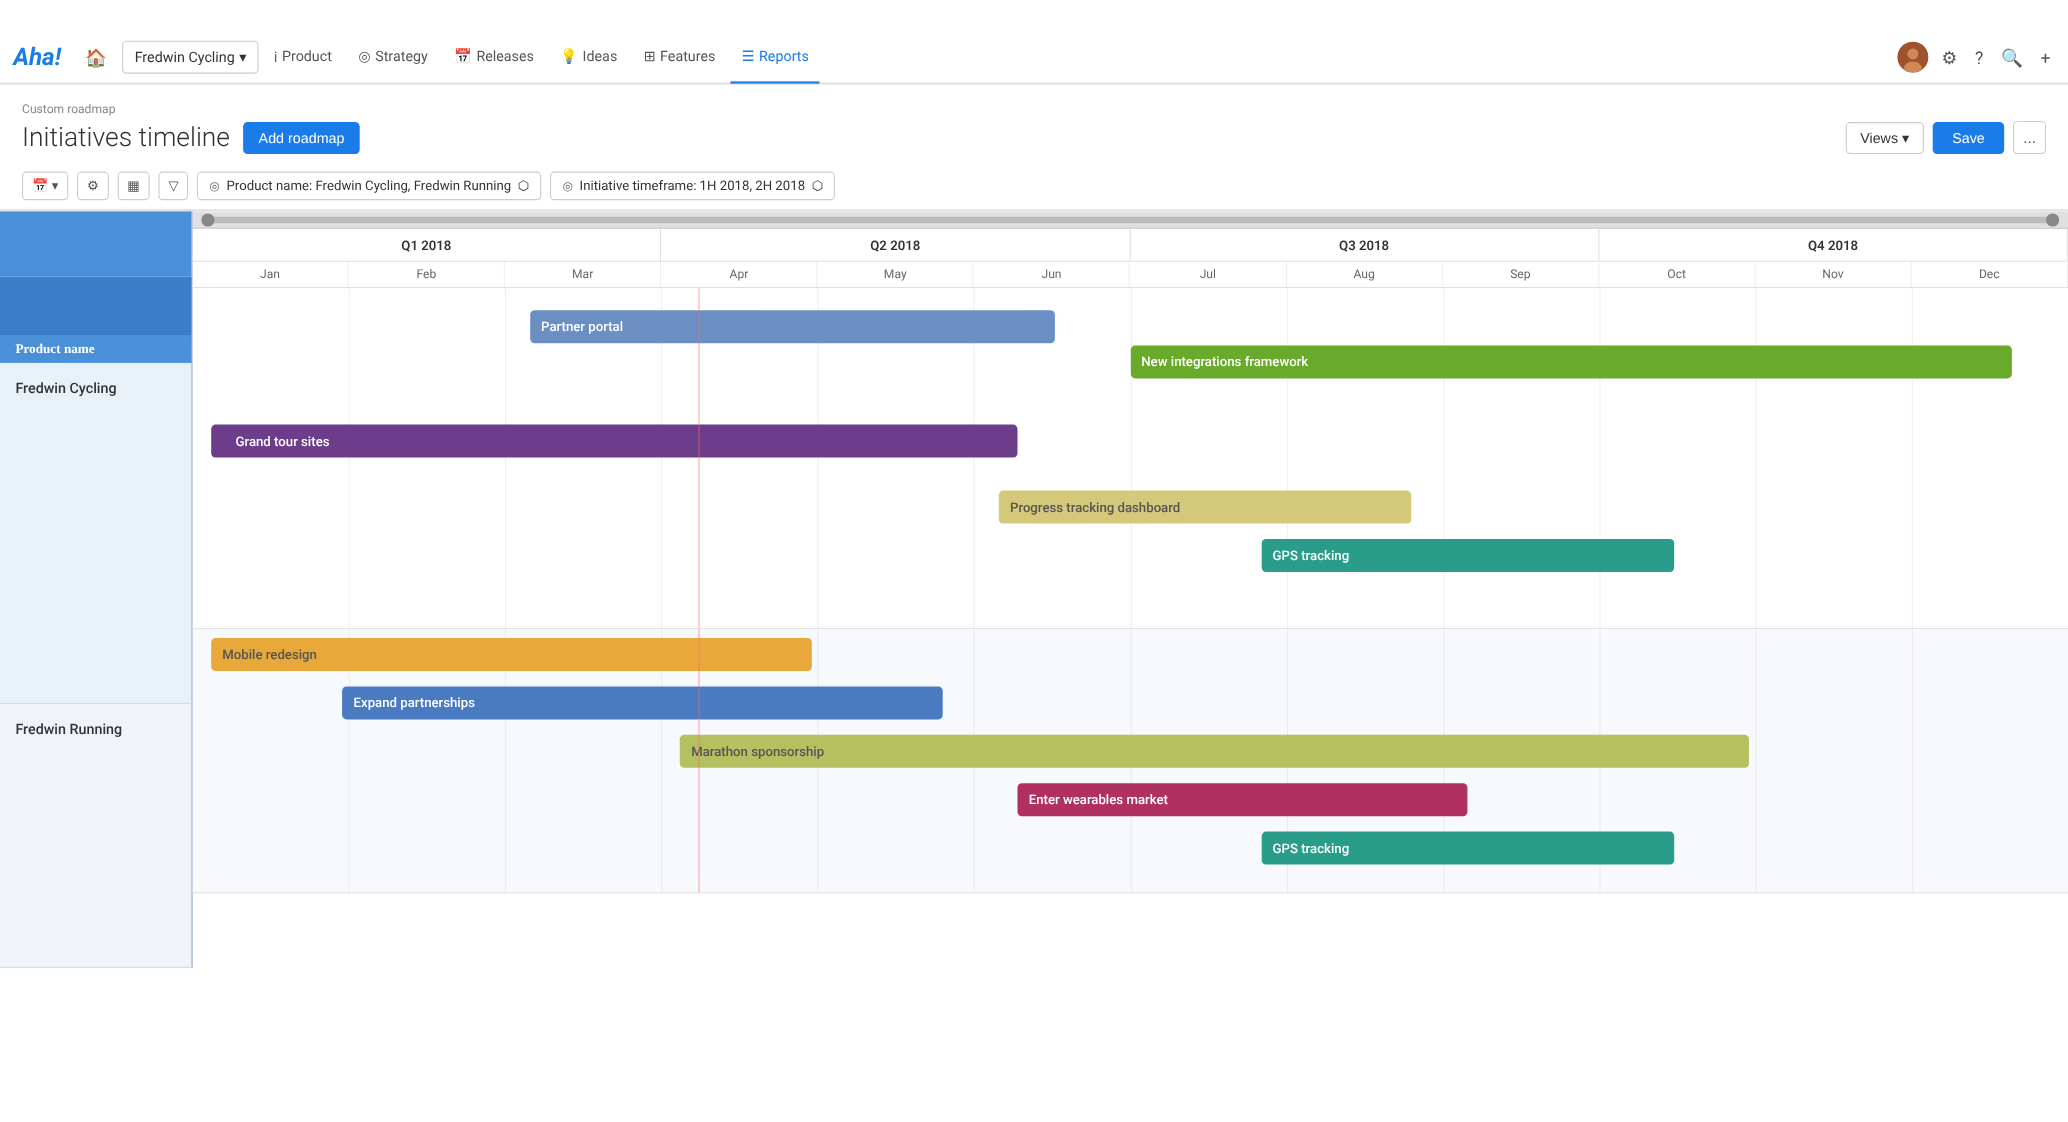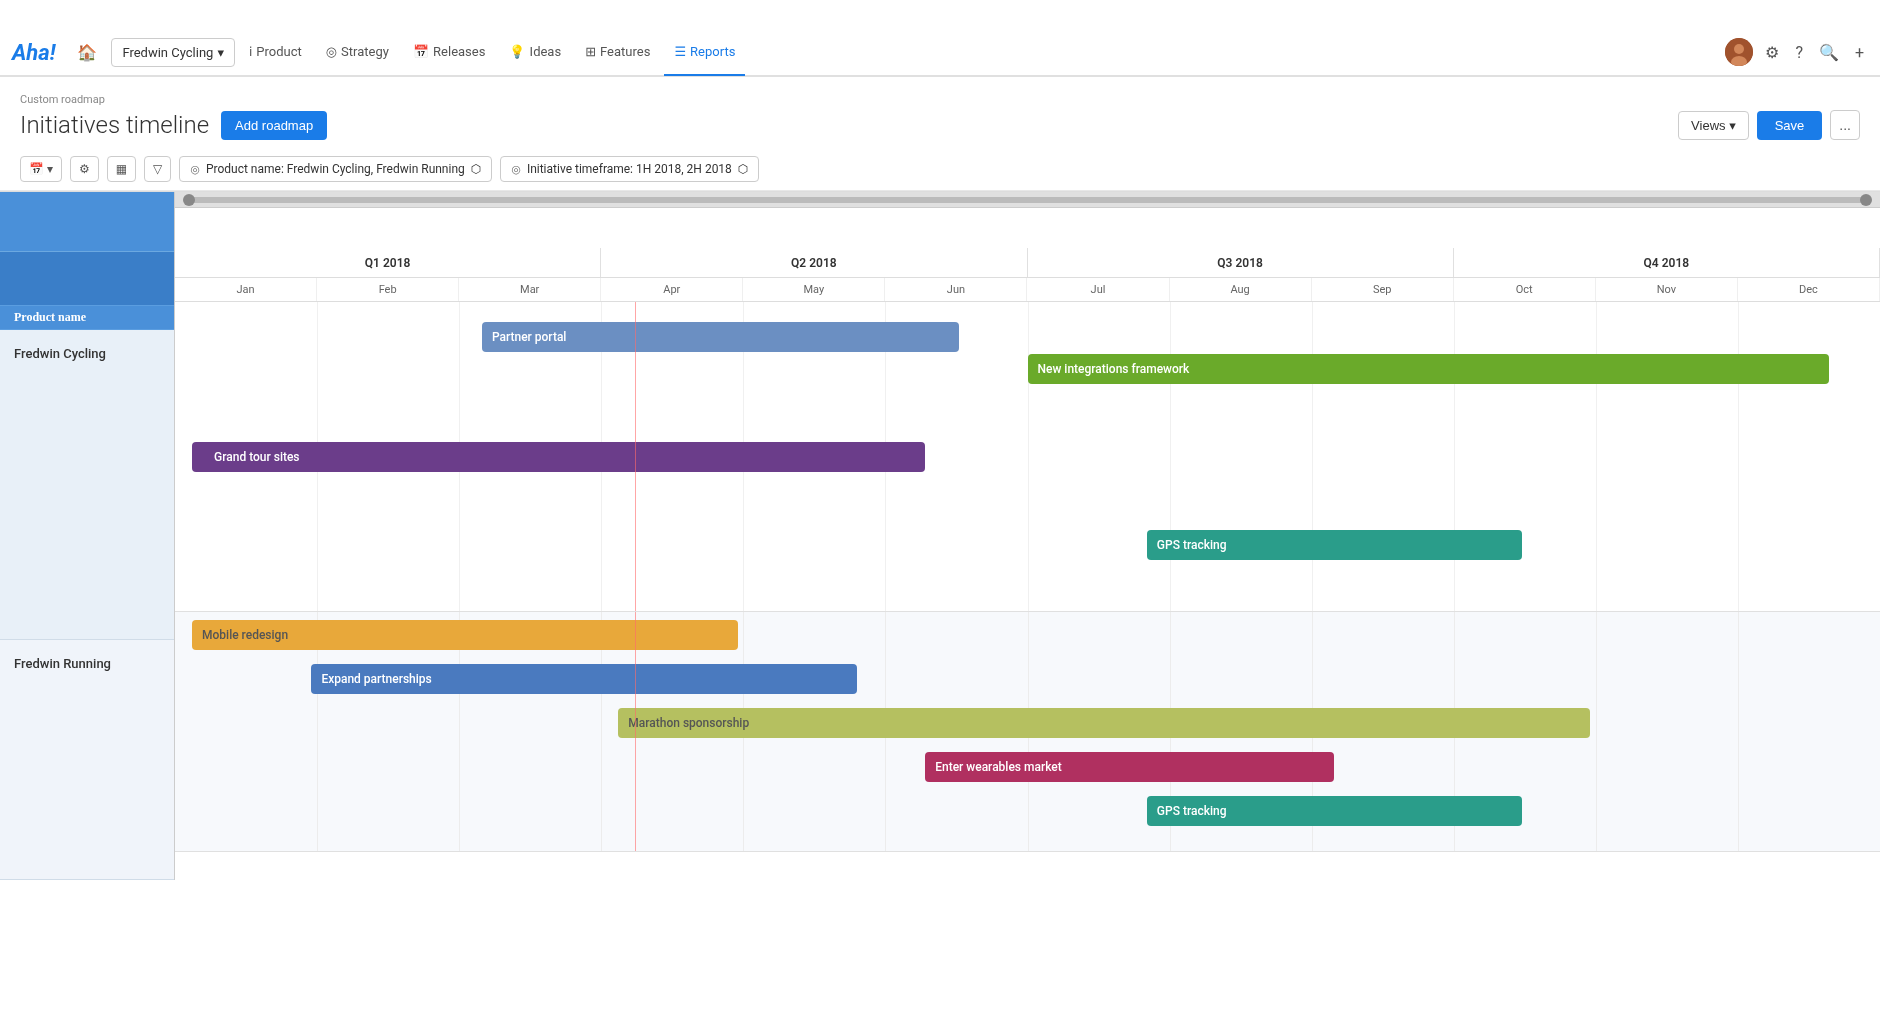--- a/index.html
+++ b/index.html
@@ -105,21 +105,21 @@
       position: absolute; left: 10px; right: 10px; top: 5px;
       height: 6px; background: #bbb; border-radius: 3px;
     }
     .slider-thumb {
       position: absolute; width: 12px; height: 12px;
       background: #888; border-radius: 50%; top: -3px;
     }
 
     
     .quarters-row {
-      display: flex; background: #fff; border-bottom: 1px solid #ddd; height: 30px; margin-top: 40px;
+      display: flex; background: #fff; border-bottom: 1px solid #ddd; height: 30px;
     }
     .quarter-cell {
       flex: 1; display: flex; align-items: center; justify-content: center;
       font-size: 12px; font-weight: 600; color: #333; border-right: 1px solid #e0e0e0;
     }
 
     
     .months-row {
       display: flex; background: #fff; border-bottom: 1px solid #ddd; height: 24px;
     }
@@ -305,24 +305,27 @@
 
       <div class="gantt-bar" style="background:#6b8fc2; left:18%; width:28%; top:8px;margin-top:12px;">
         <span>Partner portal</span>
       </div>
 
       <div class="gantt-bar" style="background:#6aaa2a; left:50%; width:47%; top:52px;">
         <span>New integrations framework</span>
       </div>
 
 
-      <div class="gantt-bar" style="background:#6b3d8a; left:1%; width:43%; top:140px;padding-left:22px;">
+      <div class="gantt-bar" style="background:#6b3d8a; left:1%; width:43%; top:124px;padding-left:22px;">
         <span>Grand tour sites</span>
       </div>
 
+      <div class="gantt-bar light-text" style="background:#d4c87a; left:43%; width:22%; top:184px;">
+        <span>Progress tracking dashboard</span>
+      </div>
 
       <div class="gantt-bar" style="background:#2a9d8a; left:57%; width:22%; top:228px;">
         <span>GPS tracking</span>
       </div>
     </div>
 
     <div class="gantt-section" style="height: 240px; position: relative; background: #f7f9fc;">
 
       <div style="position:absolute;top:0;bottom:0;left:8.33%;width:1px;background:#ececec;"></div>
       <div style="position:absolute;top:0;bottom:0;left:16.66%;width:1px;background:#ececec;"></div>

